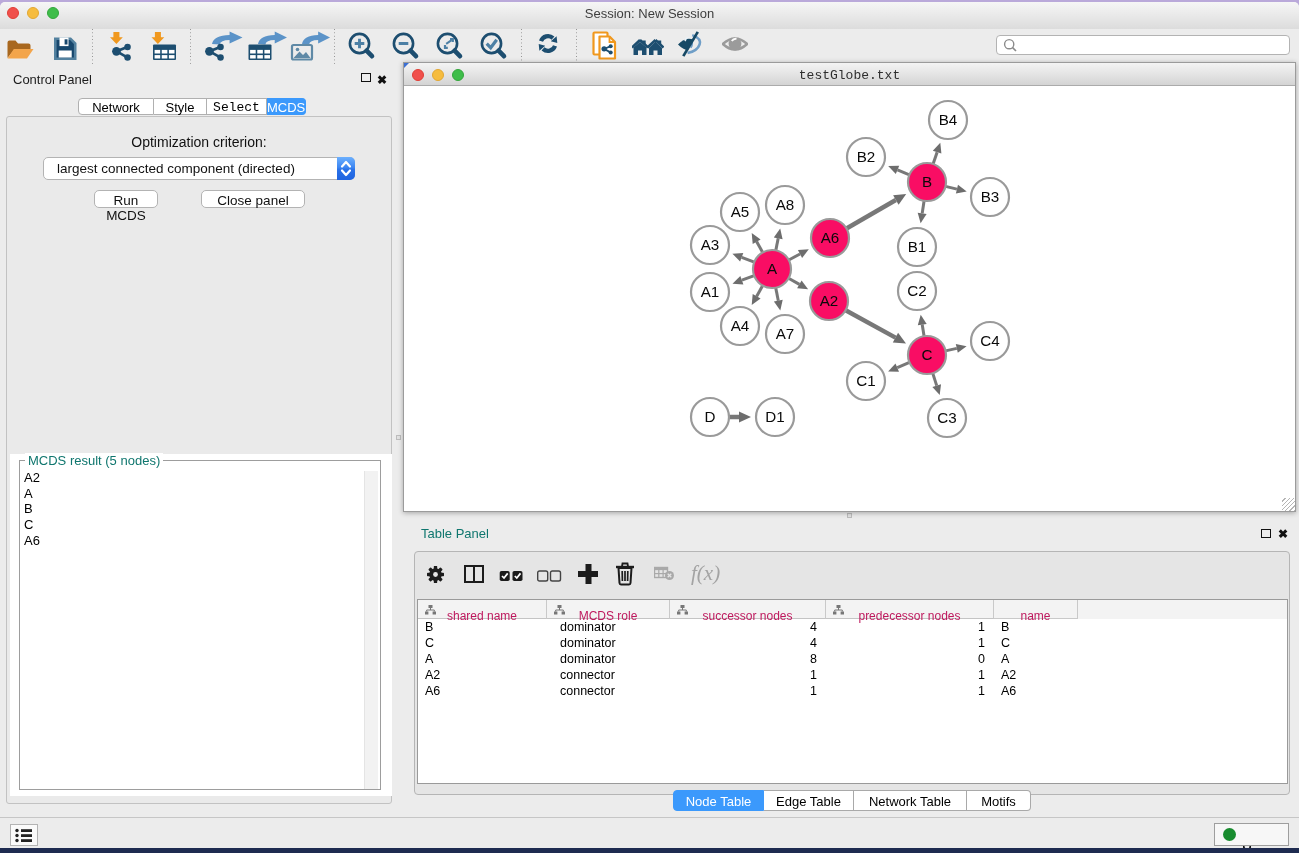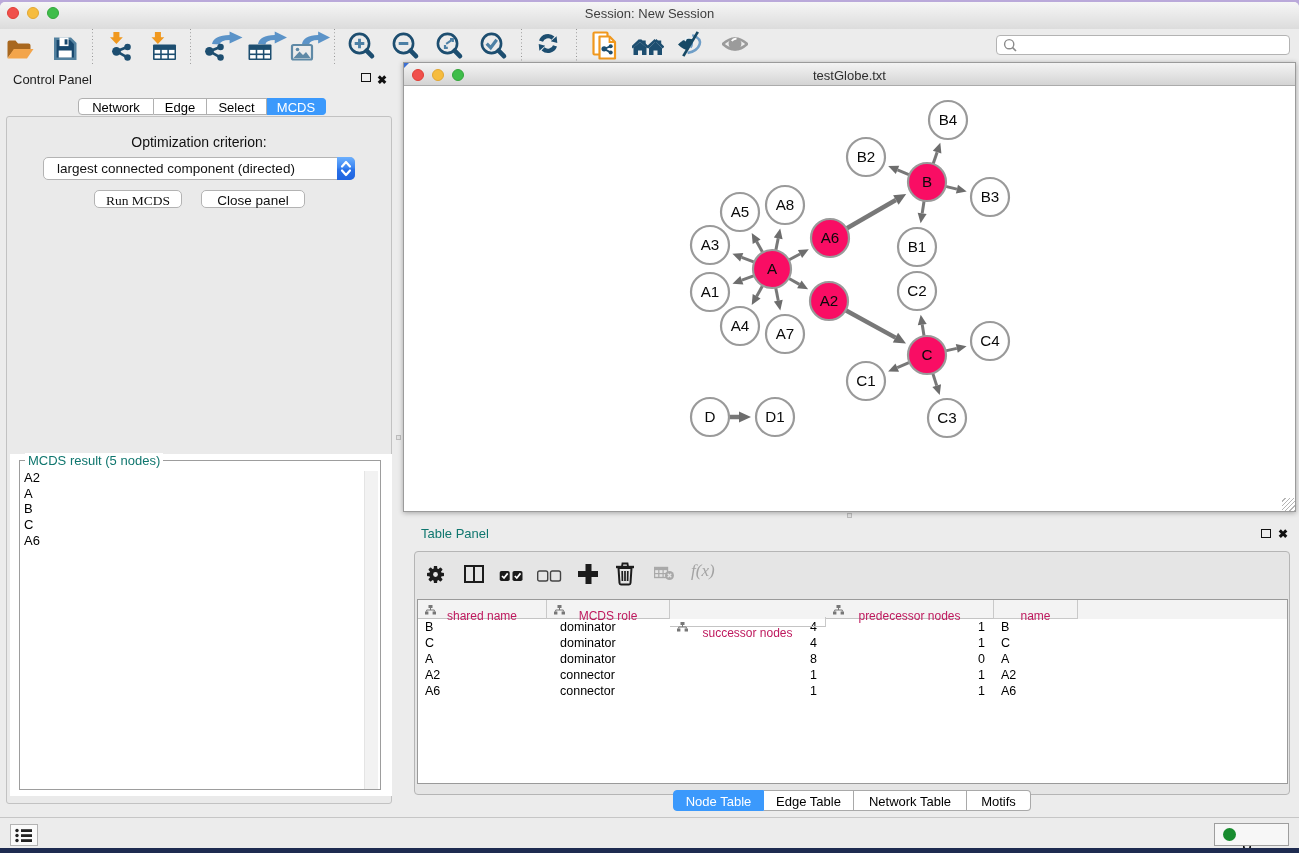--- a/index.html
+++ b/index.html
@@ -51,21 +51,21 @@
 #fieldset-legend { position:absolute; left:5px; top:-8px; background:#fff; padding:0 3px; font-size:13px; color:#0f766e; z-index:3; }
 #mcds-list { position:absolute; left:0px; top:0px; width:360px; height:328px; background:#fff; }
 #mcds-list .item { font-size:13px; color:#000; padding-left:4px; height:15.7px; }
 #mcds-list .item:first-child { padding-top:9px; height:24.7px; }
 #mcds-scroll { position:absolute; right:2px; top:10px; width:14px; height:318px; background:#f2f2f2; border-left:1px solid #e4e4e4; }
 
 
 #netwin { position:absolute; left:403px; top:60px; width:893px; height:450px; background:#fff;
   border:1px solid #9b9b9b; box-shadow:0 1px 5px rgba(0,0,0,.3); }
 #netwin-title { position:absolute; left:0; top:0; width:100%; height:23px;
-  background:linear-gradient(#f4f4f4,#d4d4d4); border-bottom:1px solid #ababab; }
+  background:linear-gradient(#f4f4f4,#d4d4d4); border-bottom:1px solid #ababab;font-family:Liberation Mono, monospace; }
 #netwin-text { position:absolute; top:5px; width:100%; text-align:center; font-size:13px; color:#2e2e2e; }
 #graph { position:absolute; left:0; top:23px; }
 #resize-grip { position:absolute; right:0px; bottom:0px; width:13px; height:13px;
   background:repeating-linear-gradient(135deg, transparent 0 2px, #b5b5b5 2px 3px); }
 #corner-mark { position:absolute; left:0; top:0; width:0; height:0;
   border-left:5px solid #3b6fd4; border-bottom:5px solid transparent; }
 .divdot { position:absolute; width:5px; height:5px; background:#e2e2e2; border:1px solid #bdbdbd; }
 
 
 #tp-title { position:absolute; left:421px; top:524px; font-size:13px; color:#0f766e; }
@@ -260,36 +260,36 @@
 <circle cx="6.2" cy="6.2" r="4.6" fill="none" stroke="#8a8a8a" stroke-width="1.4"></circle>
 <line x1="9.6" y1="9.6" x2="13" y2="13" stroke="#8a8a8a" stroke-width="1.6"></line>
         </svg></div>
   </div>
 
   <div id="cp-title">Control Panel</div>
   <div class="float-ico" style="left:361px; top:71px;"></div>
   <div class="x-ico" style="left:377px; top:71px;">✖</div>
   <div class="cp-tabs" style="left:78px;">
     <div class="cp-tab first" style="width:76px;">Network</div>
-    <div class="cp-tab" style="width:53px;">Edge</div>
-    <div class="cp-tab" style="width:60px;">Select</div>
-    <div class="cp-tab last sel" style="width:59px;">MCDS</div>
+    <div class="cp-tab" style="width:53px;">Style</div>
+    <div class="cp-tab" style="width:60px;font-family:Liberation Mono, monospace;">Select</div>
+    <div class="cp-tab last sel" style="width:39px;">MCDS</div>
   </div>
   <div id="cp-pane">
     <div id="dropdown">
       <span class="dd-text">largest connected component (directed)</span>
       <div id="dd-btn">
         <svg width="12" height="17" viewBox="0 0 12 17">
           <path d="M2 6.5 L6 2 L10 6.5" fill="none" stroke="#fff" stroke-width="2.2" stroke-linecap="round" stroke-linejoin="round"></path>
           <path d="M2 10.5 L6 15 L10 10.5" fill="none" stroke="#fff" stroke-width="2.2" stroke-linecap="round" stroke-linejoin="round"></path>
         </svg>
       </div>
     </div>
     <div id="opt-label">Optimization criterion:</div>
-    <div class="cp-btn" style="left:87px; width:88px;font-family:Liberation Serif, serif;">Run MCDS</div>
+    <div class="cp-btn" style="left:87px; width:64px;">Run MCDS</div>
     <div class="cp-btn" style="left:194px; width:104px;">Close panel</div>
     <div id="resultwrap">
       <div id="fieldset">
         <div id="fieldset-legend">MCDS result (5 nodes)</div>
         <div id="mcds-list">
           <div class="item">A2</div>
           <div class="item">A</div>
           <div class="item">B</div>
           <div class="item">C</div>
           <div class="item">A6</div>
@@ -443,36 +443,36 @@
         </svg></div>
       <div class="tico" style="left:239px; top:14px;"><svg width="20" height="15" viewBox="0 0 20 15">
           <rect x="0.5" y="1.5" width="13" height="10" fill="none" stroke="#a9a9a9" stroke-width="1.4"></rect>
 <rect x="0.5" y="1.5" width="13" height="2.6" fill="#a9a9a9"></rect>
 <line x1="4.8" y1="1.5" x2="4.8" y2="11.5" stroke="#a9a9a9" stroke-width="1.2"></line>
 <line x1="9.1" y1="1.5" x2="9.1" y2="11.5" stroke="#a9a9a9" stroke-width="1.2"></line>
 <line x1="0.5" y1="7.6" x2="13.5" y2="7.6" stroke="#a9a9a9" stroke-width="1.2"></line>
 <circle cx="15.5" cy="9.5" r="4.5" fill="#a9a9a9"></circle>
 <path d="M13.7 7.7 L17.3 11.3 M17.3 7.7 L13.7 11.3" stroke="#e5e5e5" stroke-width="1.3"></path>
         </svg></div>
-      <div class="tico" style="left:276px; top:9px; font-family:'Liberation Serif', serif; font-style:italic; font-size:17px; color:#a3a3a3;">f(x)</div>
+      <div class="tico" style="left:276px; top:9px; font-family:'Liberation Serif', serif; font-style:italic; font-size:21px; color:#a3a3a3;">f(x)</div>
     <div id="tp-table">
       <div class="th-row">
         <div class="th" style="width:129px;"><svg width="11" height="10" viewBox="0 0 11 10">
               <rect x="3.5" y="0" width="4" height="3" fill="#777"></rect>
               <rect x="0" y="6.5" width="3.4" height="3" fill="#777"></rect>
               <rect x="7.6" y="6.5" width="3.4" height="3" fill="#777"></rect>
               <path d="M5.5 3 L5.5 5 M1.7 6.5 L1.7 5 L9.3 5 L9.3 6.5" stroke="#777" fill="none"></path>
             </svg>shared name</div>
         <div class="th" style="width:123px;"><svg width="11" height="10" viewBox="0 0 11 10">
               <rect x="3.5" y="0" width="4" height="3" fill="#777"></rect>
               <rect x="0" y="6.5" width="3.4" height="3" fill="#777"></rect>
               <rect x="7.6" y="6.5" width="3.4" height="3" fill="#777"></rect>
               <path d="M5.5 3 L5.5 5 M1.7 6.5 L1.7 5 L9.3 5 L9.3 6.5" stroke="#777" fill="none"></path>
             </svg>MCDS role</div>
-        <div class="th" style="width:156px;margin-top:17px;"><svg width="11" height="10" viewBox="0 0 11 10">
+        <div class="th" style="width:156px;"><svg width="11" height="10" viewBox="0 0 11 10">
               <rect x="3.5" y="0" width="4" height="3" fill="#777"></rect>
               <rect x="0" y="6.5" width="3.4" height="3" fill="#777"></rect>
               <rect x="7.6" y="6.5" width="3.4" height="3" fill="#777"></rect>
               <path d="M5.5 3 L5.5 5 M1.7 6.5 L1.7 5 L9.3 5 L9.3 6.5" stroke="#777" fill="none"></path>
             </svg>successor nodes</div>
         <div class="th" style="width:168px;"><svg width="11" height="10" viewBox="0 0 11 10">
               <rect x="3.5" y="0" width="4" height="3" fill="#777"></rect>
               <rect x="0" y="6.5" width="3.4" height="3" fill="#777"></rect>
               <rect x="7.6" y="6.5" width="3.4" height="3" fill="#777"></rect>
               <path d="M5.5 3 L5.5 5 M1.7 6.5 L1.7 5 L9.3 5 L9.3 6.5" stroke="#777" fill="none"></path>

